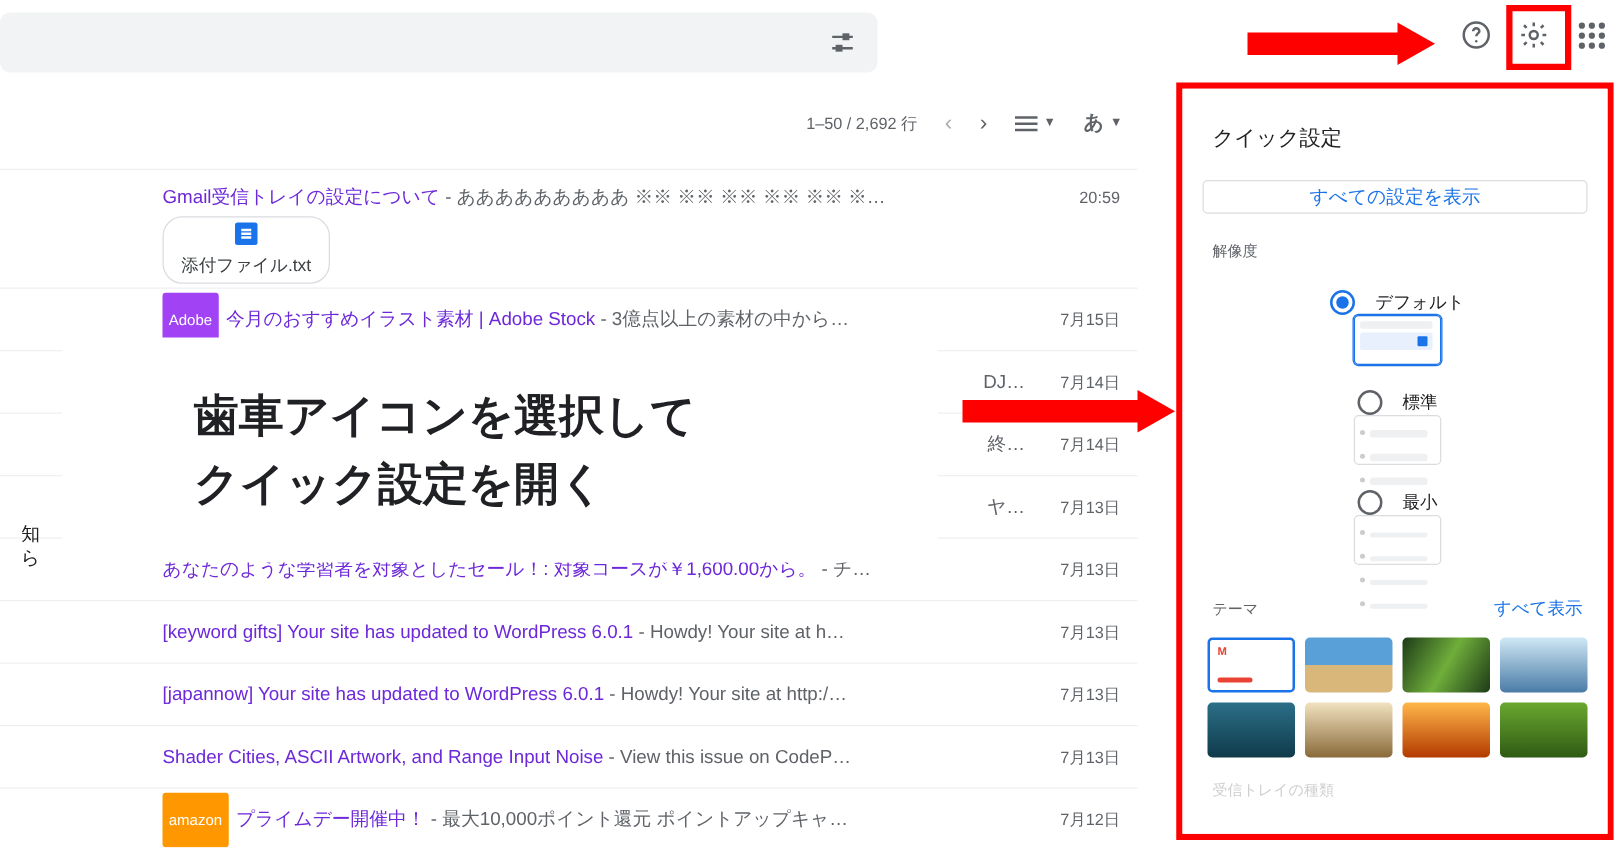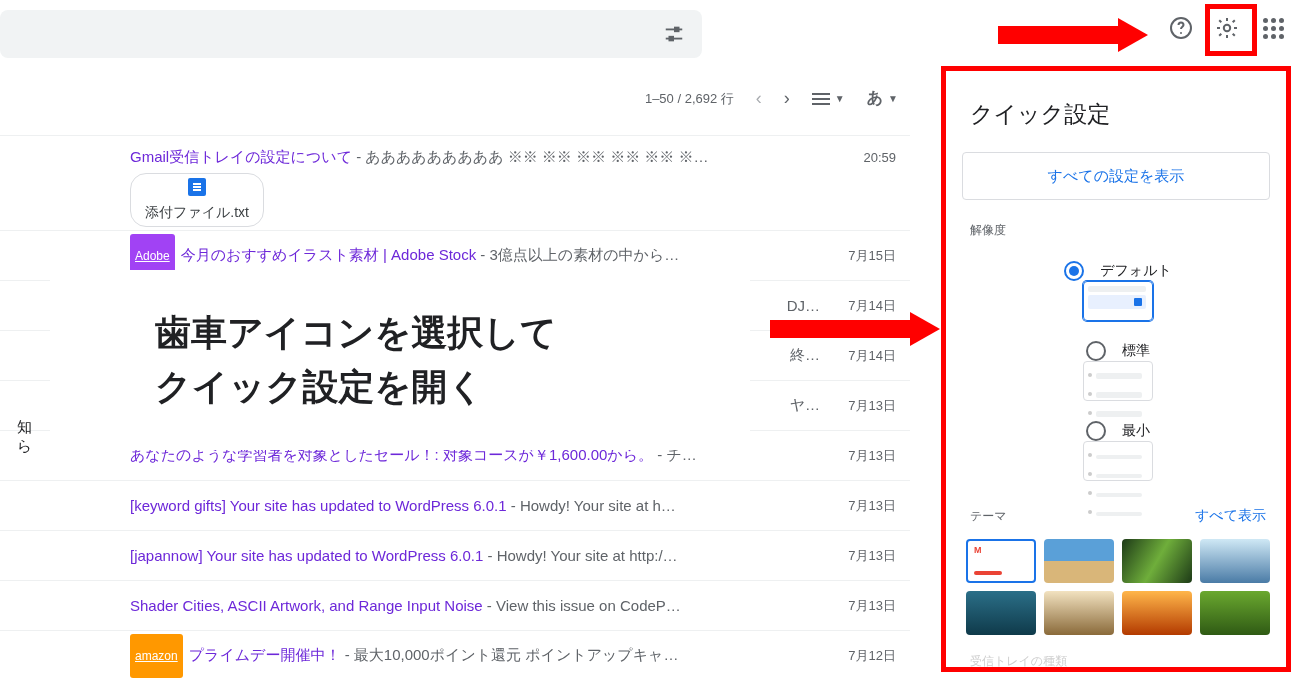--- a/index.html
+++ b/index.html
@@ -84,21 +84,21 @@
   .row0 .line1 .mail-date { padding-top:12px; }
   .attachment-chip {
     display:inline-flex; align-items:center; gap:8px;
     border:1px solid #dadce0; border-radius:16px;
     padding:4px 14px; margin: 6px 0 10px 130px;
     font-size:14px; color:#3c4043;flex-direction:column;
   }
   .doc-icon { width:18px; height:18px; background:#1a73e8; border-radius:2px; display:flex; align-items:center; justify-content:center; }
   .doc-icon::after { content:""; width:8px; height:2px; background:#fff; box-shadow:0 3px 0 #fff, 0 -3px 0 #fff; }
 
-  .badge { display:inline-block; padding:15px 5px; border-radius:3px; font-size:12px; color:#fff; margin-right:6px;text-decoration:underline; }
+  .badge { display:inline-block; padding:15px 5px; border-radius:3px; font-size:12px; color:#fff; margin-right:6px; }
   .badge-purple { background:#a142f4; }
   .badge-orange { background:#ff9800; }
 
   .truncated-left { position:absolute; left:0; top:418px; font-size:15px; color:#202124; padding:0 6px; width:38px; text-align:right; overflow:hidden; }
 
   
   .instruction {
     position:absolute; left: 50px; top: 270px;
     width: 700px; height: 180px;
     background:#ffffff;
@@ -121,25 +121,25 @@
     width:350px; height:606px;
     border:5px solid #ff0000;
   }
   .quick-panel {
     position:absolute; right:5px; top:71px;
     width:340px; height:596px;
     background:#fff;
     overflow:hidden;
     padding: 0;
   }
-  .qp-title { font-size:23px; padding: 28px 0 22px 24px; color:#202124; }
+  .qp-title { font-size:17px; padding: 28px 0 22px 24px; color:#202124; }
   .qp-all-btn {
     margin: 0 16px 22px 16px;
     border:1px solid #dadce0; border-radius:4px;
-    height:48px; display:flex; align-items:center; justify-content:center;
+    height:27px; display:flex; align-items:center; justify-content:center;
     color:#1a73e8; font-size:15px; cursor:pointer;
   }
   .qp-section-label {
     padding: 0 24px 12px 24px;
     font-size:12px; color:#5f6368;
   }
   .qp-radio-row {
     display:flex; align-items:center; justify-content:space-between;
     padding: 10px 20px 10px 24px;
     flex-direction: column;

